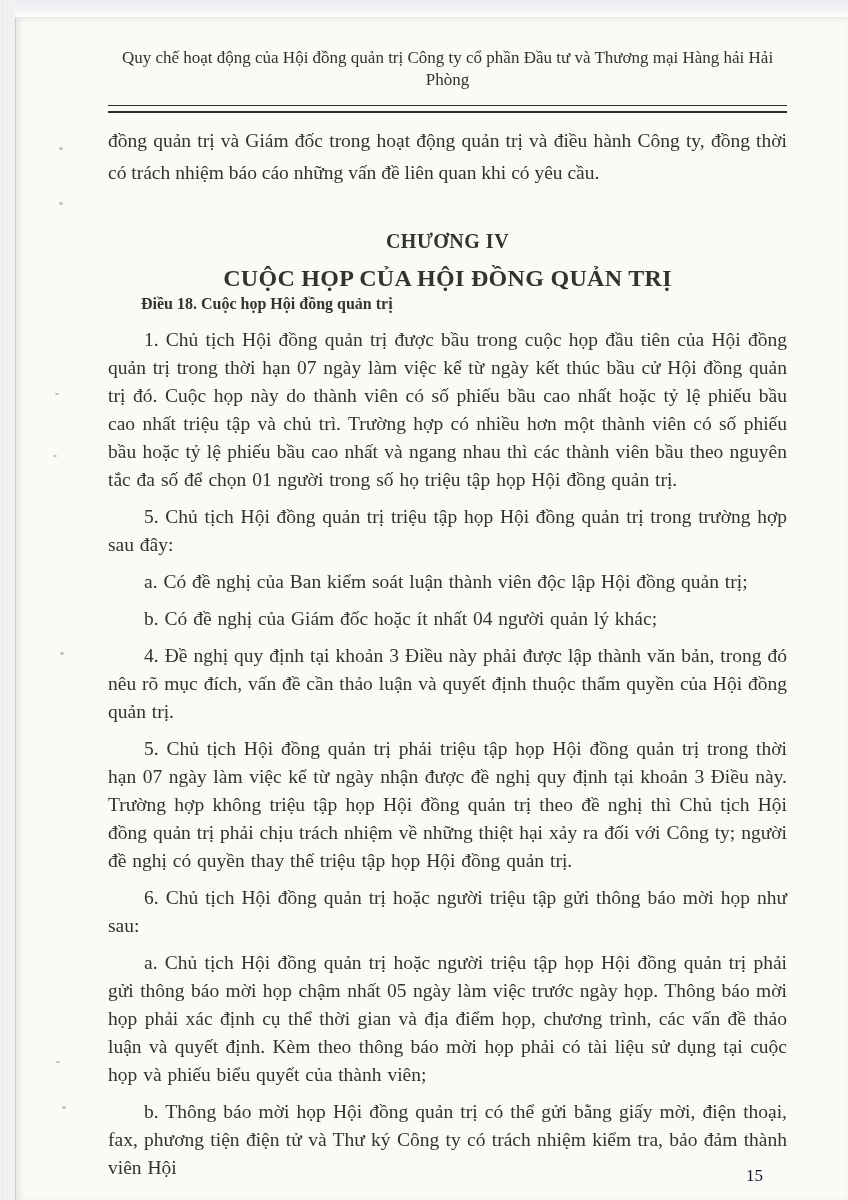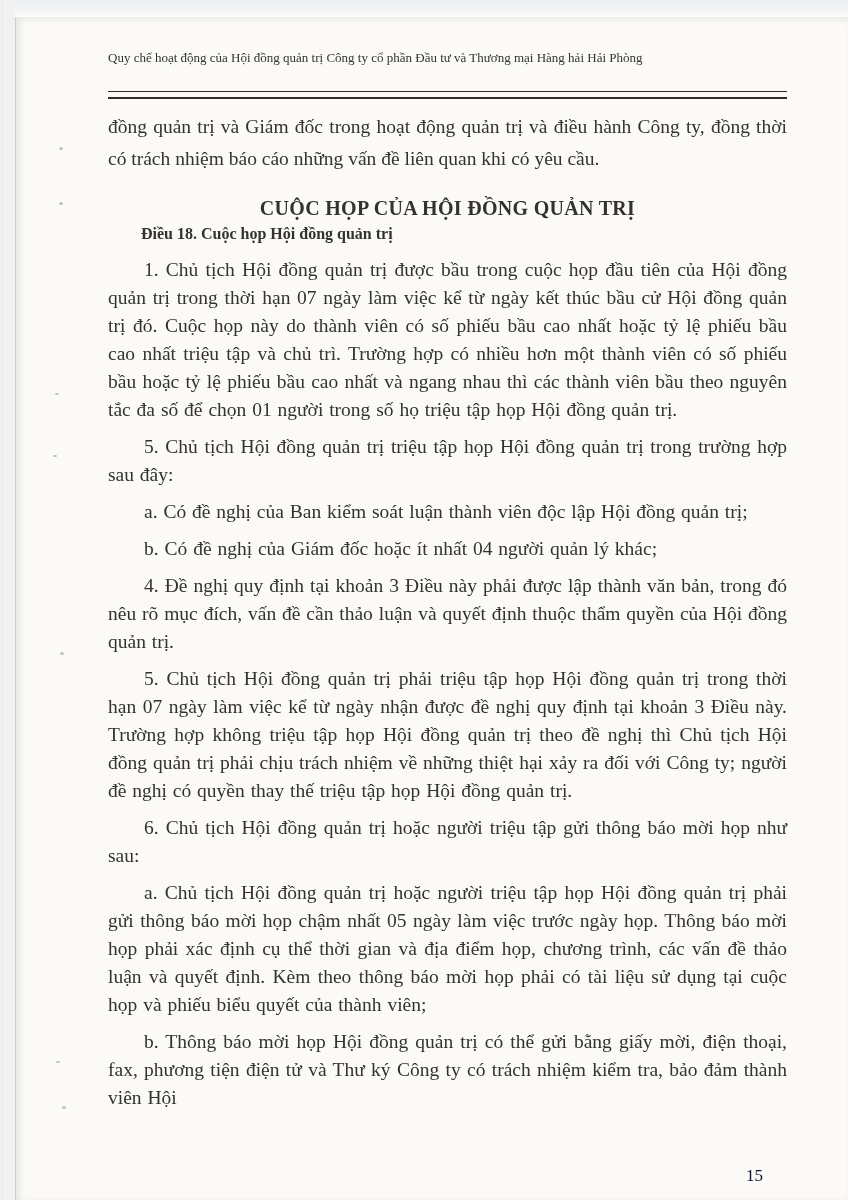--- a/index.html
+++ b/index.html
@@ -32,23 +32,24 @@
     border-left: 1px solid #cfcfcb;
     box-shadow: inset 3px 2px 6px rgba(190,190,188,0.35);
     color: #333230;
   }
   .content {
     position: absolute; left: 0; top: 0; right: 0; bottom: 0;
     padding: 30px 61px 0 92px;
     box-sizing: border-box;
   }
   .running-header {
-    font-size: 13px;
+    text-align: center;
+    font-size: 17px;
     line-height: 22px;
-    padding-bottom: 22px;
+    padding-bottom: 14px;
     border-bottom: 1.5px solid #2e2d2b;
   }
   .header-rule {
     height: 2px;
     background: #2e2d2b;
     margin-top: 5px;
   }
   .intro {
     margin-top: 12px;
     font-size: 19.5px;
@@ -60,21 +61,21 @@
     text-align: center;
     font-weight: bold;
     font-size: 20px;
     line-height: 24px;
     letter-spacing: 0.5px;
   }
   .chapter-title {
     margin-top: 12px;
     text-align: center;
     font-weight: bold;
-    font-size: 20px;
+    font-size: 24px;
     line-height: 27px;
     letter-spacing: 0.3px;
   }
   .article-heading {
     font-weight: bold;
     font-size: 16px;
     line-height: 24px;
     text-indent: 33px;
   }
   .para {
@@ -120,20 +121,21 @@
   <span class="speck s6"></span>
   <span class="speck s7"></span>
 
   <div class="content">
 
     <div class="running-header">Quy chế hoạt động của Hội đồng quản trị Công ty cổ phần Đầu tư và Thương mại Hàng hải Hải Phòng</div>
     <div class="header-rule"></div>
 
     <p class="intro">đồng quản trị và Giám đốc trong hoạt động quản trị và điều hành Công ty, đồng thời có trách nhiệm báo cáo những vấn đề liên quan khi có yêu cầu.</p>
 
+    <div class="chapter-label">CHƯƠNG IV</div>
 
     <div class="chapter-title">CUỘC HỌP CỦA HỘI ĐỒNG QUẢN TRỊ</div>
 
     <div class="article-heading">Điều 18. Cuộc họp Hội đồng quản trị</div>
 
     <p class="para first">1. Chủ tịch Hội đồng quản trị được bầu trong cuộc họp đầu tiên của Hội đồng quản trị trong thời hạn 07 ngày làm việc kể từ ngày kết thúc bầu cử Hội đồng quản trị đó. Cuộc họp này do thành viên có số phiếu bầu cao nhất hoặc tỷ lệ phiếu bầu cao nhất triệu tập và chủ trì. Trường hợp có nhiều hơn một thành viên có số phiếu bầu hoặc tỷ lệ phiếu bầu cao nhất và ngang nhau thì các thành viên bầu theo nguyên tắc đa số để chọn 01 người trong số họ triệu tập họp Hội đồng quản trị.</p>
     <p class="para">5. Chủ tịch Hội đồng quản trị triệu tập họp Hội đồng quản trị trong trường hợp sau đây:</p>
     <p class="para">a. Có đề nghị của Ban kiểm soát luận thành viên độc lập Hội đồng quản trị;</p>
     <p class="para">b. Có đề nghị của Giám đốc hoặc ít nhất 04 người quản lý khác;</p>
     <p class="para">4. Đề nghị quy định tại khoản 3 Điều này phải được lập thành văn bản, trong đó nêu rõ mục đích, vấn đề cần thảo luận và quyết định thuộc thẩm quyền của Hội đồng quản trị.</p>

